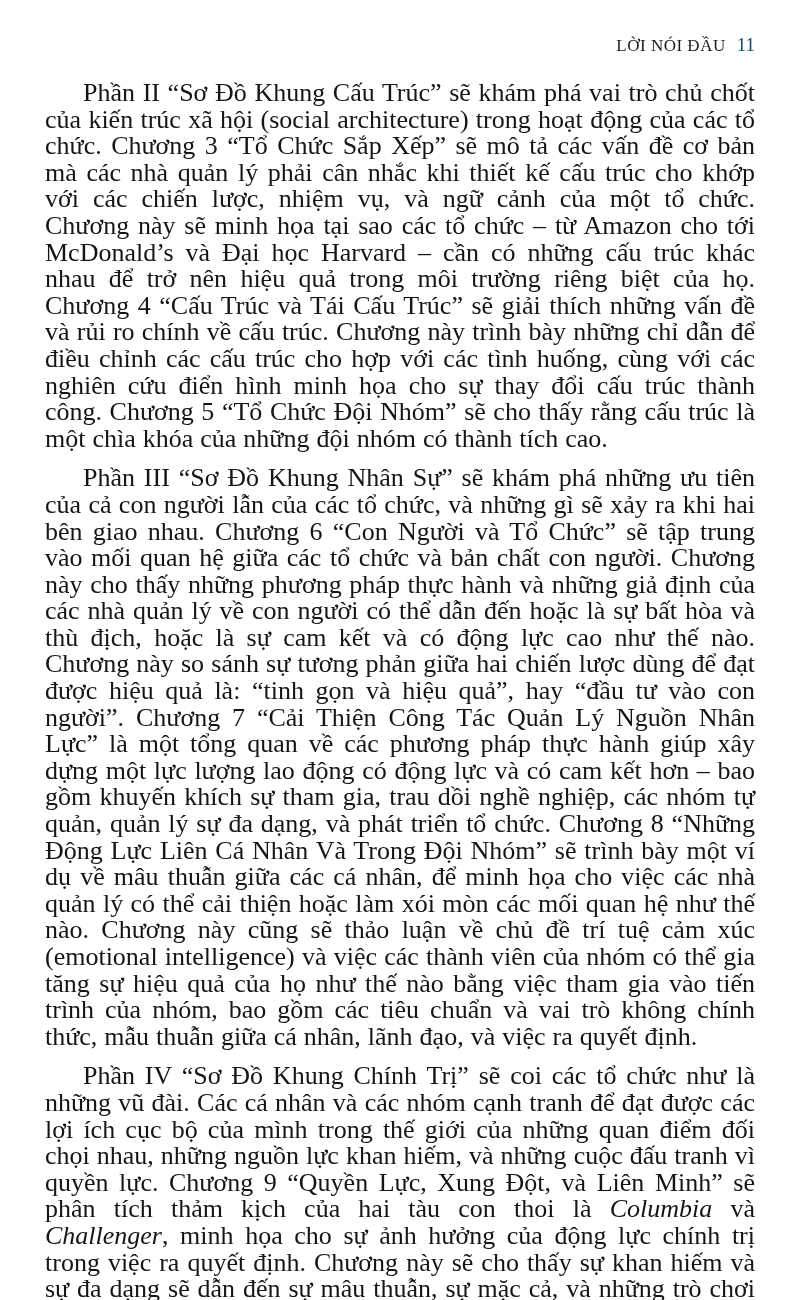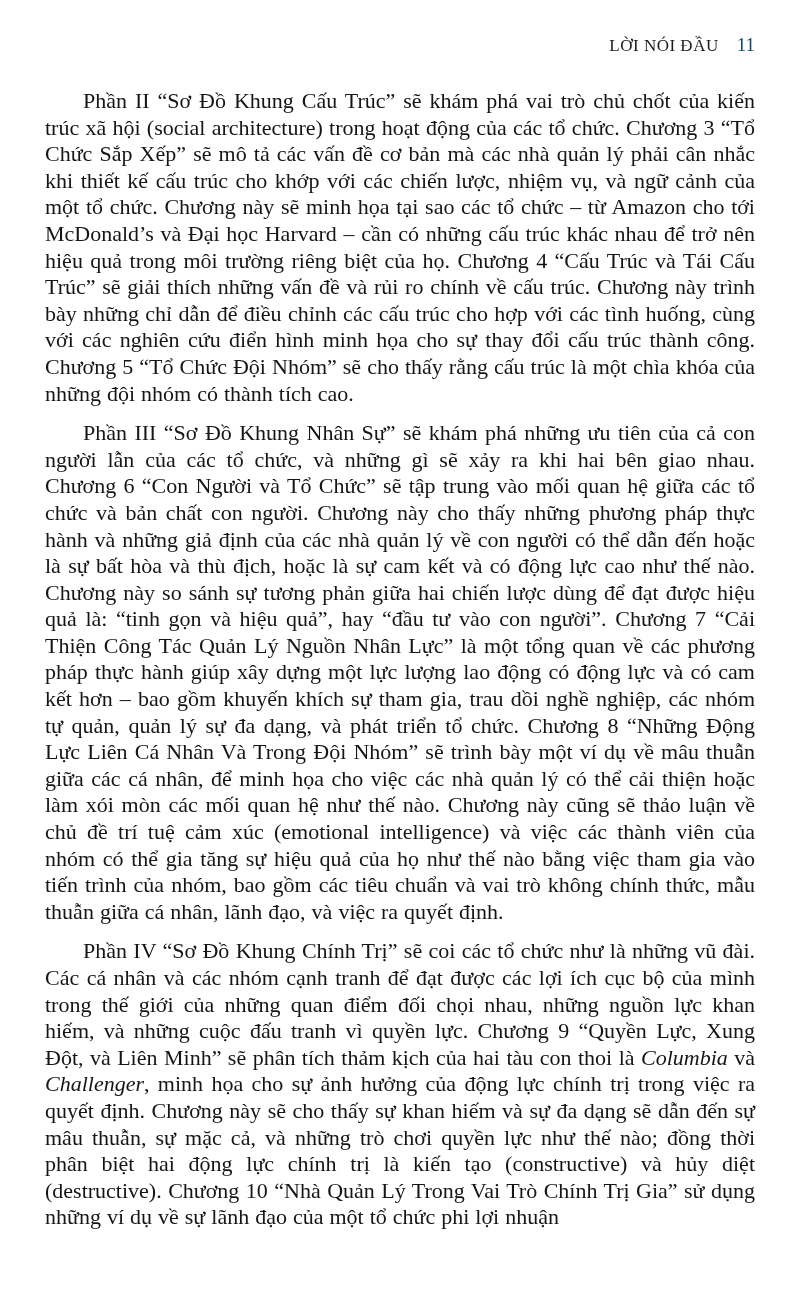--- a/index.html
+++ b/index.html
@@ -16,35 +16,35 @@
     color: #111111;
     font-family: "Liberation Serif", "DejaVu Serif", serif;
     box-sizing: border-box;
     padding: 34px 45px 30px 45px;
     overflow: hidden;
   }
   .running-head {
     display: flex;
     justify-content: flex-end;
     align-items: baseline;
-    gap: 18px;
-    margin-bottom: 32px;
+    gap: 11px;
+    margin-bottom: 24px;
   }
   .running-head .head-title {
     font-size: 17px;
     letter-spacing: 0.5px;
     color: #1c1c1c;
   }
   .running-head .head-pagenum {
     font-size: 19px;
     color: #0c4a6e;
   }
   .body-text p {
     margin: 0 0 13px 0;
-    font-size: 22px;
+    font-size: 26px;
     line-height: 26.6px;
     text-align: justify;
     text-indent: 38px;
     color: #151515;
     word-spacing: 0.5px;
   }
   .body-text p:last-child {
     margin-bottom: 16px;
   }
   .body-text em {

